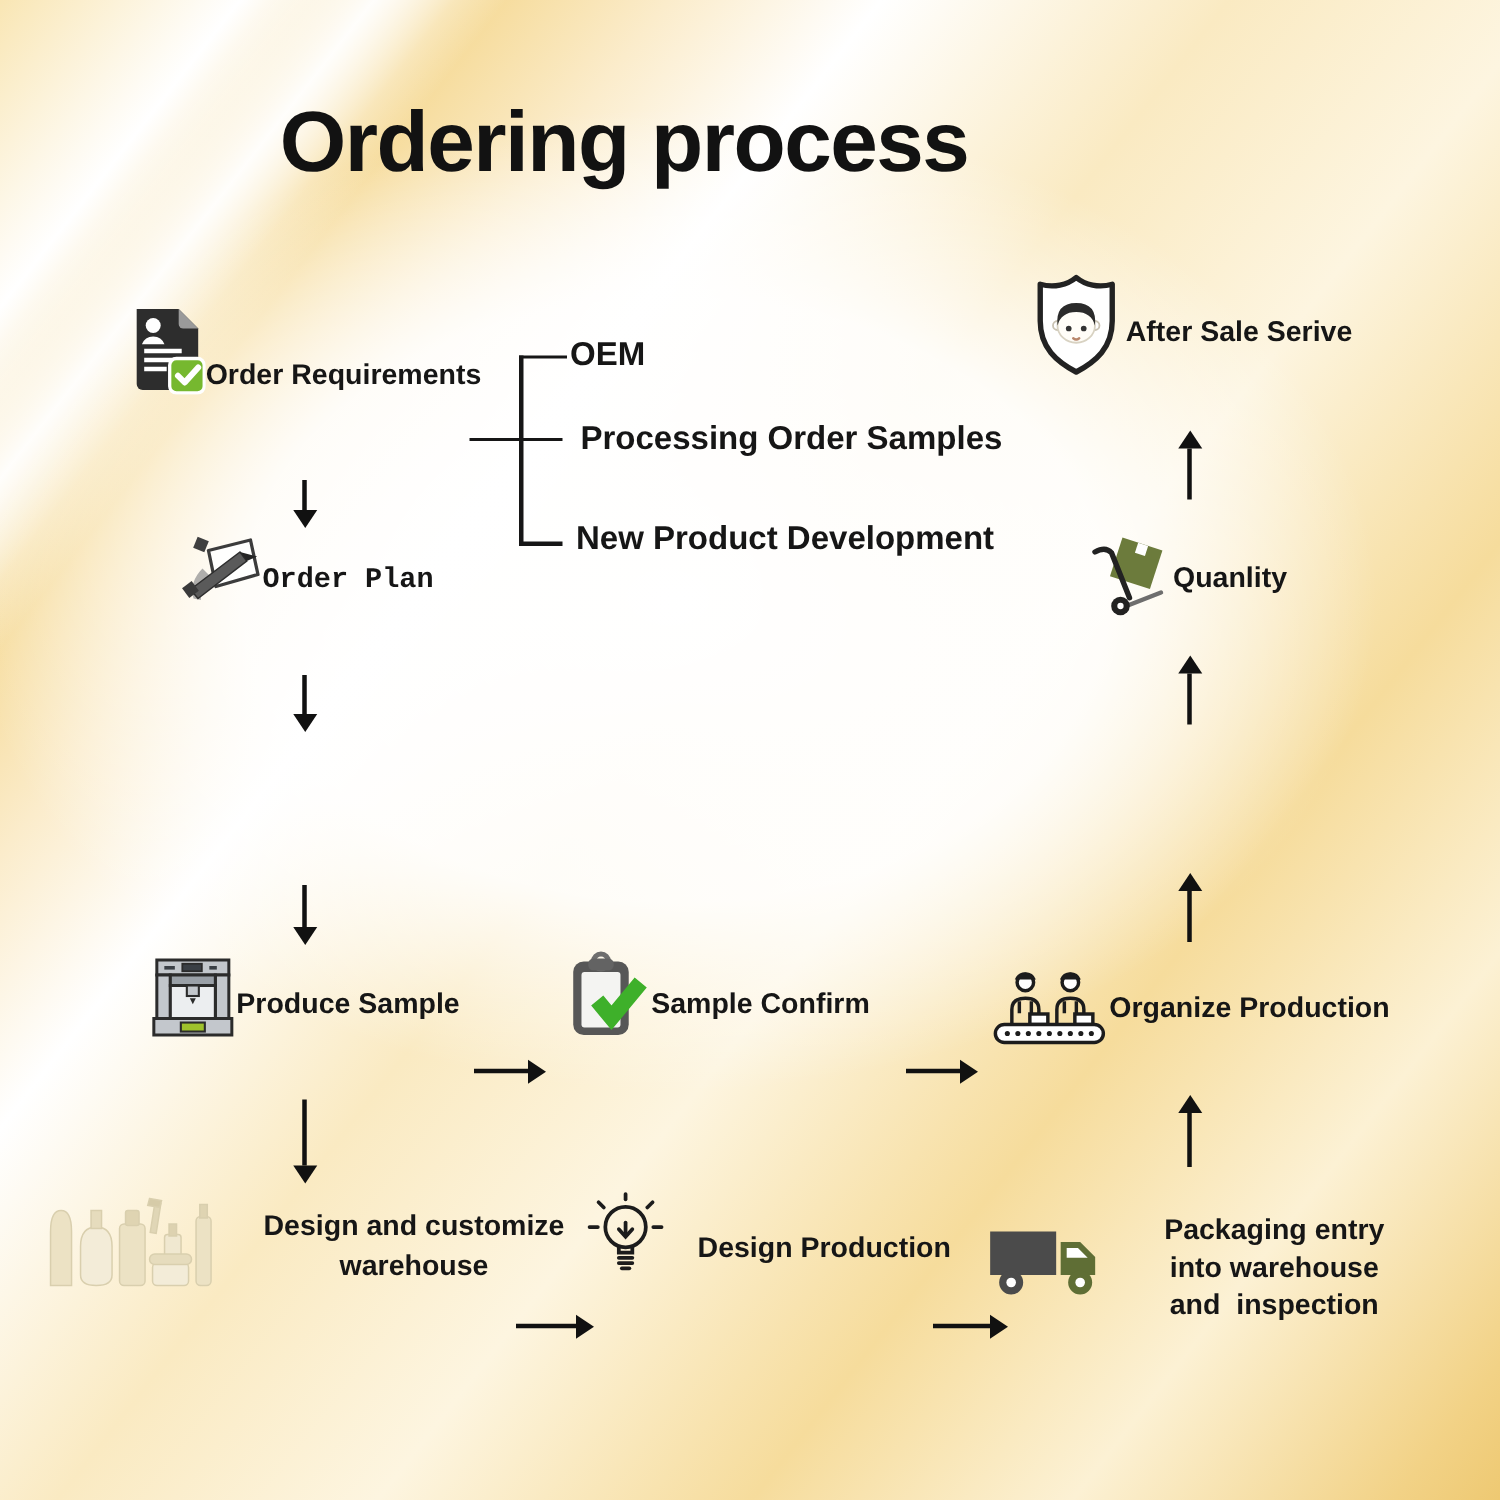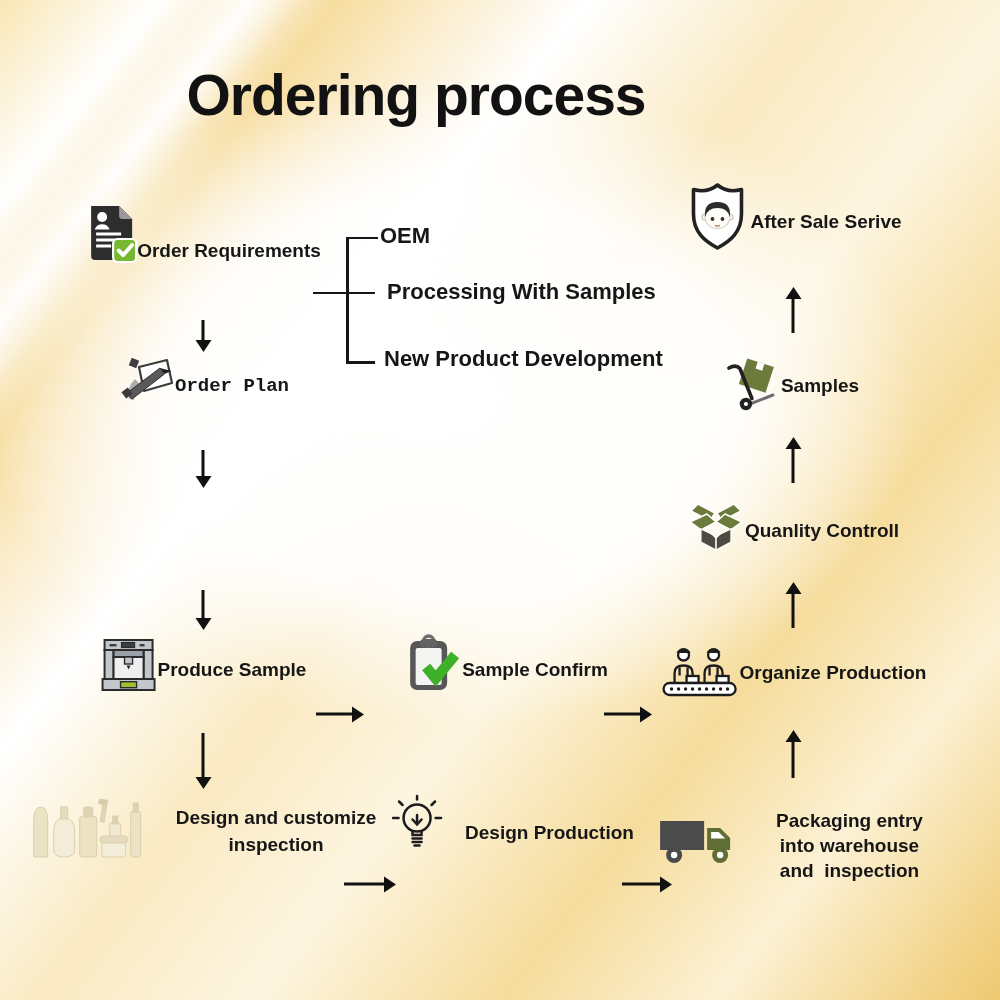--- a/index.html
+++ b/index.html
@@ -117,37 +117,37 @@
           <rect x="83" y="20" width="5" height="8" fill="#ddd2b0"></rect>
           <rect x="72" y="46" width="24" height="15" rx="3" fill="#f3ecd8"></rect>
           <rect x="70" y="40" width="28" height="7" rx="3.5" fill="#e6dcbd"></rect>
           <rect x="101" y="15" width="10" height="46" rx="3" fill="#ece2c4"></rect>
           <rect x="103.5" y="7" width="5" height="9" fill="#dfd4b2"></rect>
         </g>
       </svg>
     </span>
     <div class="label two" style="margin-top:8px;">
       <div>Design and customize</div>
-      <div>inspection</div>
+      <div>warehouse</div>
     </div>
   </div>
 
   <div class="line" style="left:313px;top:291.5px;width:35px;height:2.6px;"></div>
   <div class="line" style="left:346px;top:236.5px;width:2.6px;height:127px;"></div>
   <div class="line" style="left:346px;top:236.5px;width:32px;height:2.6px;"></div>
   <div class="line" style="left:346px;top:291.5px;width:29px;height:2.6px;"></div>
   <div class="line" style="left:346px;top:361px;width:29px;height:2.6px;"></div>
 
   <div class="branch-label" style="left:380px;top:223px;">OEM</div>
-  <div class="branch-label" style="left:387px;top:279px;">Processing With Samples</div>
+  <div class="branch-label" style="left:387px;top:279px;">Processing Order Samples</div>
   <div class="branch-label" style="left:384px;top:346px;">New Product Development</div>
 
   <div class="arrow-right" style="left:316px;top:714px;width:36px;"></div>
 
-  <div class="node" style="left:506px;top:634px;">
+  <div class="node" style="left:478px;top:634px;">
     <span class="icon">
       <svg width="58" height="62" viewBox="0 0 58 62">
         <rect x="6" y="7" width="37" height="49" rx="7" fill="#575757"></rect>
         <circle cx="24.5" cy="7" r="5" fill="none" stroke="#6e6e6e" stroke-width="3.4"></circle>
         <rect x="16" y="5" width="17" height="8" rx="3.5" fill="#636363"></rect>
         <rect x="11.5" y="14" width="26" height="37" rx="2" fill="#f4f4f2"></rect>
         <path d="M22 33 l9.5 11.5 L51 21" fill="none" stroke="#3eb02a" stroke-width="10.5" stroke-linejoin="miter"></path>
       </svg>
     </span>
     <div class="label" style="margin-top:8px;">Sample Confirm</div>
@@ -229,53 +229,37 @@
             <circle cx="61" cy="49" r="1.7"></circle>
             <circle cx="68" cy="49" r="1.7"></circle>
         </g>
       </svg>
     </span>
     <div class="label" style="margin-top:6px;">Organize Production</div>
   </div>
 
   <div class="arrow-up" style="left:793px;top:594px;height:34px;"></div>
 
-  <div class="node" style="left:793px;top:500px;">
-    <span class="icon">
-      <svg width="58" height="54" viewBox="0 0 58 54">
-        <g fill="#6c7b3c" stroke="#fff" stroke-width="1.6" stroke-linejoin="round">
-          <polygon points="28,13 11,4 4,11 23,21"></polygon>
-          <polygon points="30,13 47,4 54,11 35,21"></polygon>
-          <polygon points="14,30 3,22 20,14 29,22"></polygon>
-          <polygon points="44,30 55,22 38,14 29,22"></polygon>
-        </g>
-        <polygon points="14,29 29,36 44,29 44,42 29,50 14,42" fill="#4c4a41" stroke="#fff" stroke-width="1.2"></polygon>
-        <path d="M29 36 v14" stroke="#fff" stroke-width="1.6"></path>
-        <path d="M24.5 33.5 l4.5 4.5 4.5-4.5" fill="none" stroke="#fff" stroke-width="1.4"></path>
-      </svg>
-    </span>
-    <div class="label" style="margin-top:7px;">Quanlity Controll</div>
-  </div>
 
   <div class="arrow-up" style="left:793px;top:449px;height:34px;"></div>
 
   <div class="node" style="left:791px;top:355px;">
     <span class="icon">
       <svg width="58" height="58" viewBox="0 0 58 58">
         <g transform="rotate(18 33 22)">
           <rect x="19" y="7" width="28" height="27" fill="#6c7b3c"></rect>
           <rect x="30" y="7" width="7" height="7" fill="#fff"></rect>
         </g>
         <path d="M6 13 q7-4 11 0.5 l12 30" stroke="#222" stroke-width="3.6" fill="none" stroke-linecap="round"></path>
         <path d="M27 49 l23-9" stroke="#6e6e6e" stroke-width="3" fill="none" stroke-linecap="round"></path>
         <circle cx="23" cy="49" r="6.2" fill="#222"></circle>
         <circle cx="23" cy="49" r="2.1" fill="#fff"></circle>
       </svg>
     </span>
-    <div class="label" style="margin-top:3px;">Samples</div>
+    <div class="label" style="margin-top:3px;">Quanlity</div>
   </div>
 
   <div class="arrow-up" style="left:793px;top:299px;height:34px;"></div>
 
   <div class="node" style="left:793px;top:181px;">
     <span class="icon">
       <svg width="66" height="72" viewBox="0 0 66 72">
         <path d="M33 4 C39 9 48 11 57 8.5 L57 33 C57 51 46 60 33 67 C20 60 9 51 9 33 L9 8.5 C18 11 27 9 33 4 Z" fill="#fff" stroke="#222" stroke-width="3.6" stroke-linejoin="round"></path>
         <circle cx="20.5" cy="36" r="3" fill="#fff" stroke="#c9c2b2" stroke-width="1.2"></circle>
         <circle cx="45.5" cy="36" r="3" fill="#fff" stroke="#c9c2b2" stroke-width="1.2"></circle>

